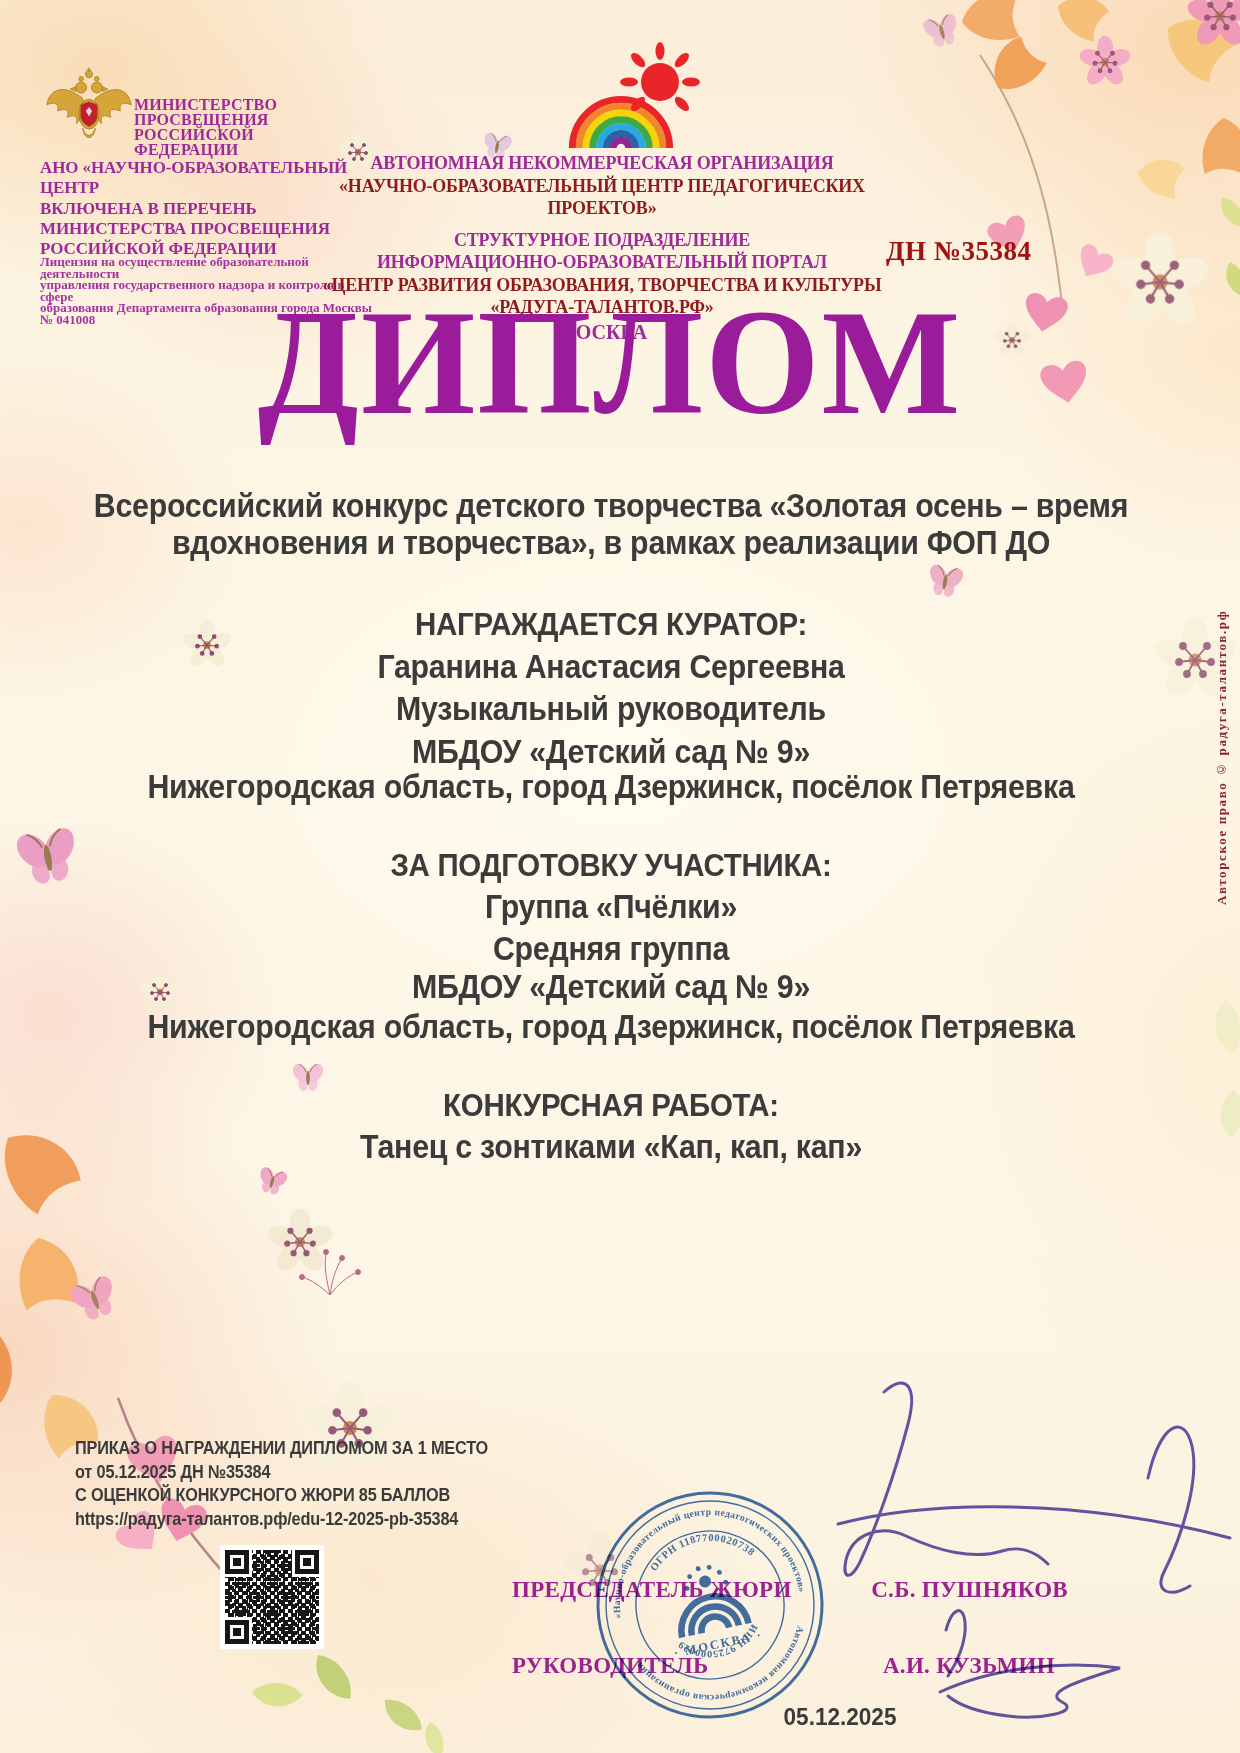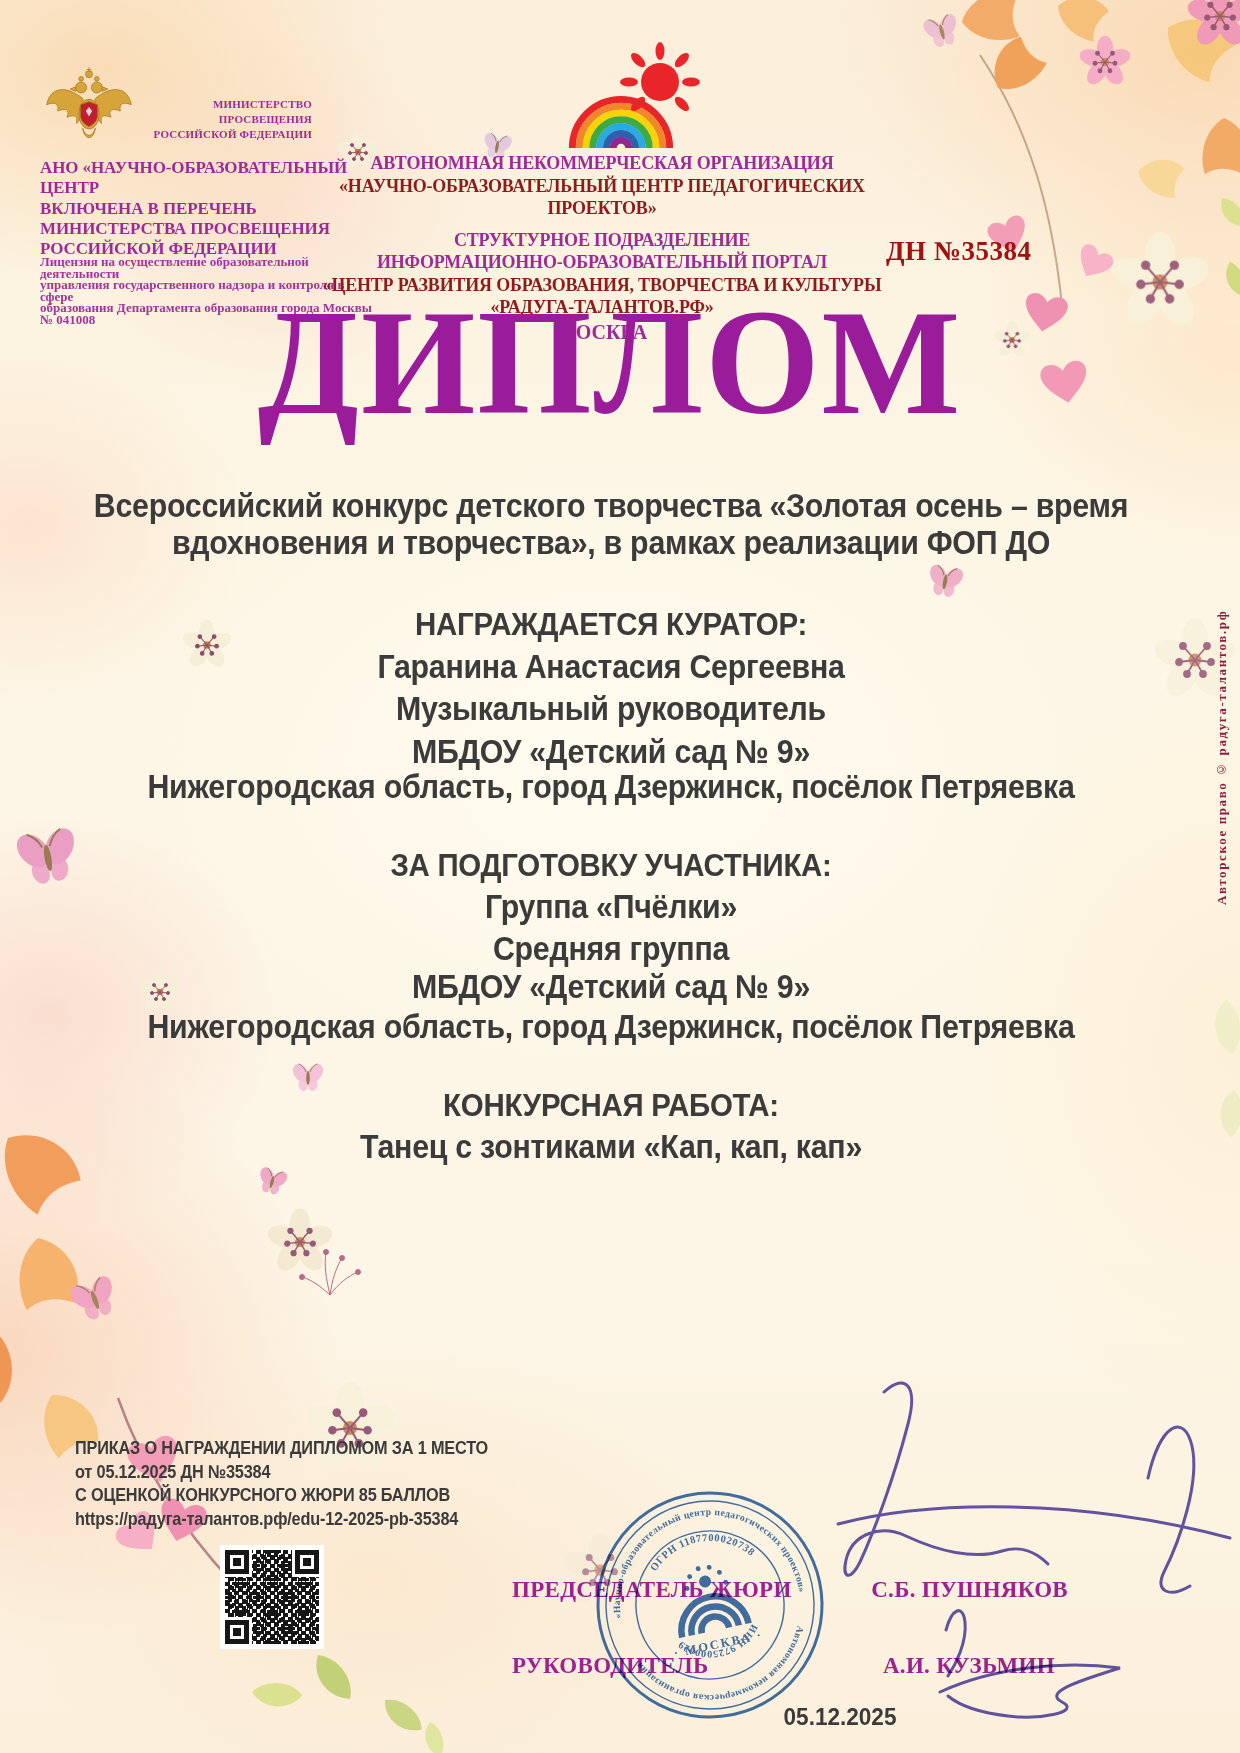--- a/index.html
+++ b/index.html
@@ -22,22 +22,22 @@
   }
   .decor { position:absolute; inset:0; z-index:1; pointer-events:none; }
   .content { position:absolute; inset:0; z-index:2; }
   .over { position:absolute; z-index:3; mix-blend-mode:multiply; pointer-events:none; }
 
   .abs { position:absolute; }
   .serif { font-family:"Liberation Serif", serif; font-weight:bold; }
   .purple { color:#9E2A9A; }
   .dred   { color:#8E1B1B; }
 
-  .ministry-title { left:134px; top:97px; width:178px; text-align:right;
-    font-size:11px; line-height:15px; letter-spacing:.2px; }
+  .ministry-title { left:134px; top:97px; width:178px; text-align:left;
+    font-size:16px; line-height:15px; letter-spacing:.2px; }
   .ano-block { left:40px; top:158px; width:340px; font-size:17px; line-height:20.3px; letter-spacing:-.1px; }
   .license-block { left:40px; top:256px; width:340px; font-size:13px; line-height:11.6px; color:#A233A0; }
 
   .org-block { left:300px; top:152px; width:604px; text-align:center; }
   .org-l { font-size:18px; line-height:22.5px; letter-spacing:-.2px; }
   .org-gap { height:9px; }
   .org-city { font-size:20px; line-height:20px; margin-top:3px; }
 
   .doc-number { left:876px; top:236px; width:200px; font-size:27px; color:#A11212;
     font-family:"Liberation Serif",serif; font-weight:bold; letter-spacing:.5px;margin-left:10px; }

